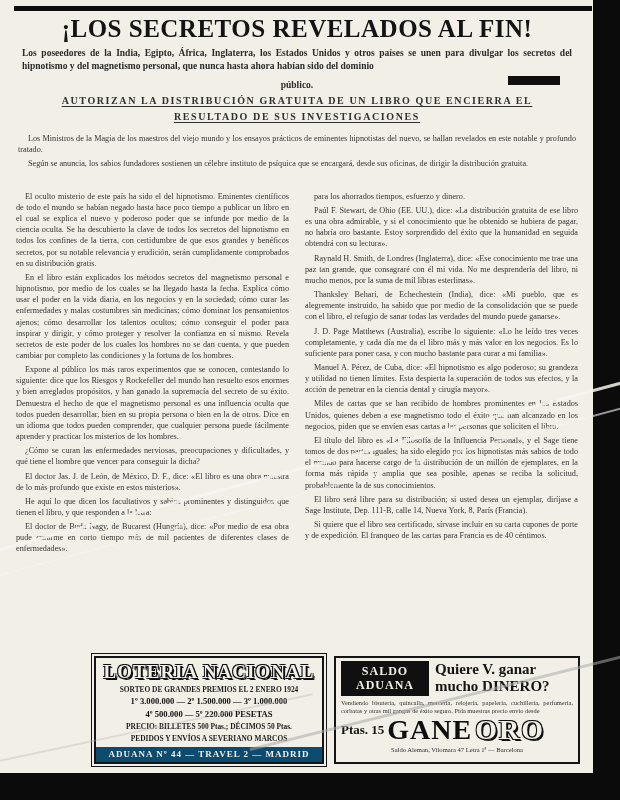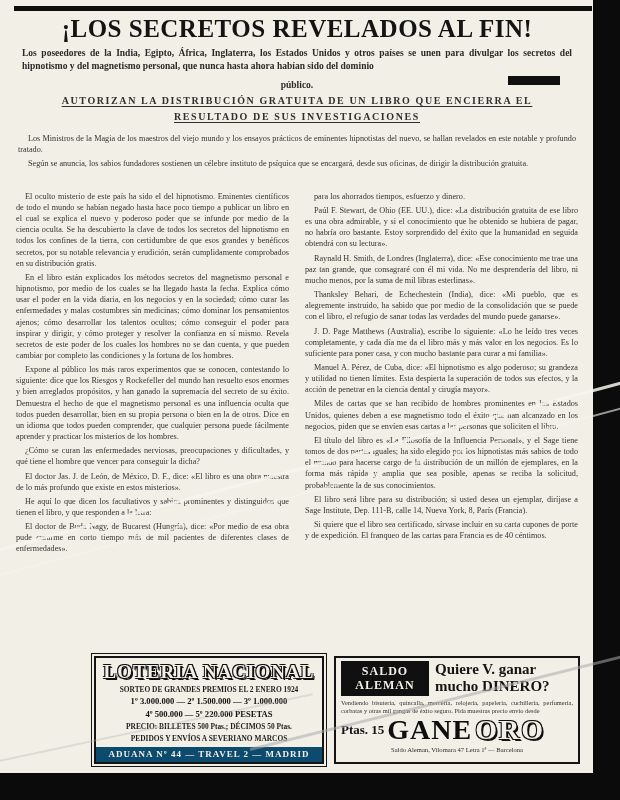--- a/index.html
+++ b/index.html
@@ -157,21 +157,21 @@
       <div class="lot-prize">4º 500.000 — 5º 220.000 PESETAS</div>
       <div class="lot-line">PRECIO: BILLETES 500 Ptas.; DÉCIMOS 50 Ptas.</div>
       <div class="lot-line">PEDIDOS Y ENVÍOS A SEVERIANO MARCOS</div>
       <div class="lot-footer">ADUANA Nº 44 — TRAVEL 2 — MADRID</div>
     </div>
 
     <div class="ad-saldo">
       <div class="saldo-top">
         <div class="saldo-brand">
           <div>SALDO</div>
-          <div>ALEMAN</div>
+          <div>ADUANA</div>
         </div>
         <div class="saldo-head">
           <div>Quiere V. ganar</div>
           <div>mucho DINERO?</div>
         </div>
       </div>
       <p class="saldo-body">Vendiendo bisutería, quincalla, mercería, relojería, papelería, cuchillería, perfumería, corbatas y otras mil gangas de éxito seguro. Pida muestras precio envío desde</p>
       <div class="saldo-big-row">
         <span class="saldo-price">Ptas. 15</span>
         <span class="saldo-gane">GANE</span>

